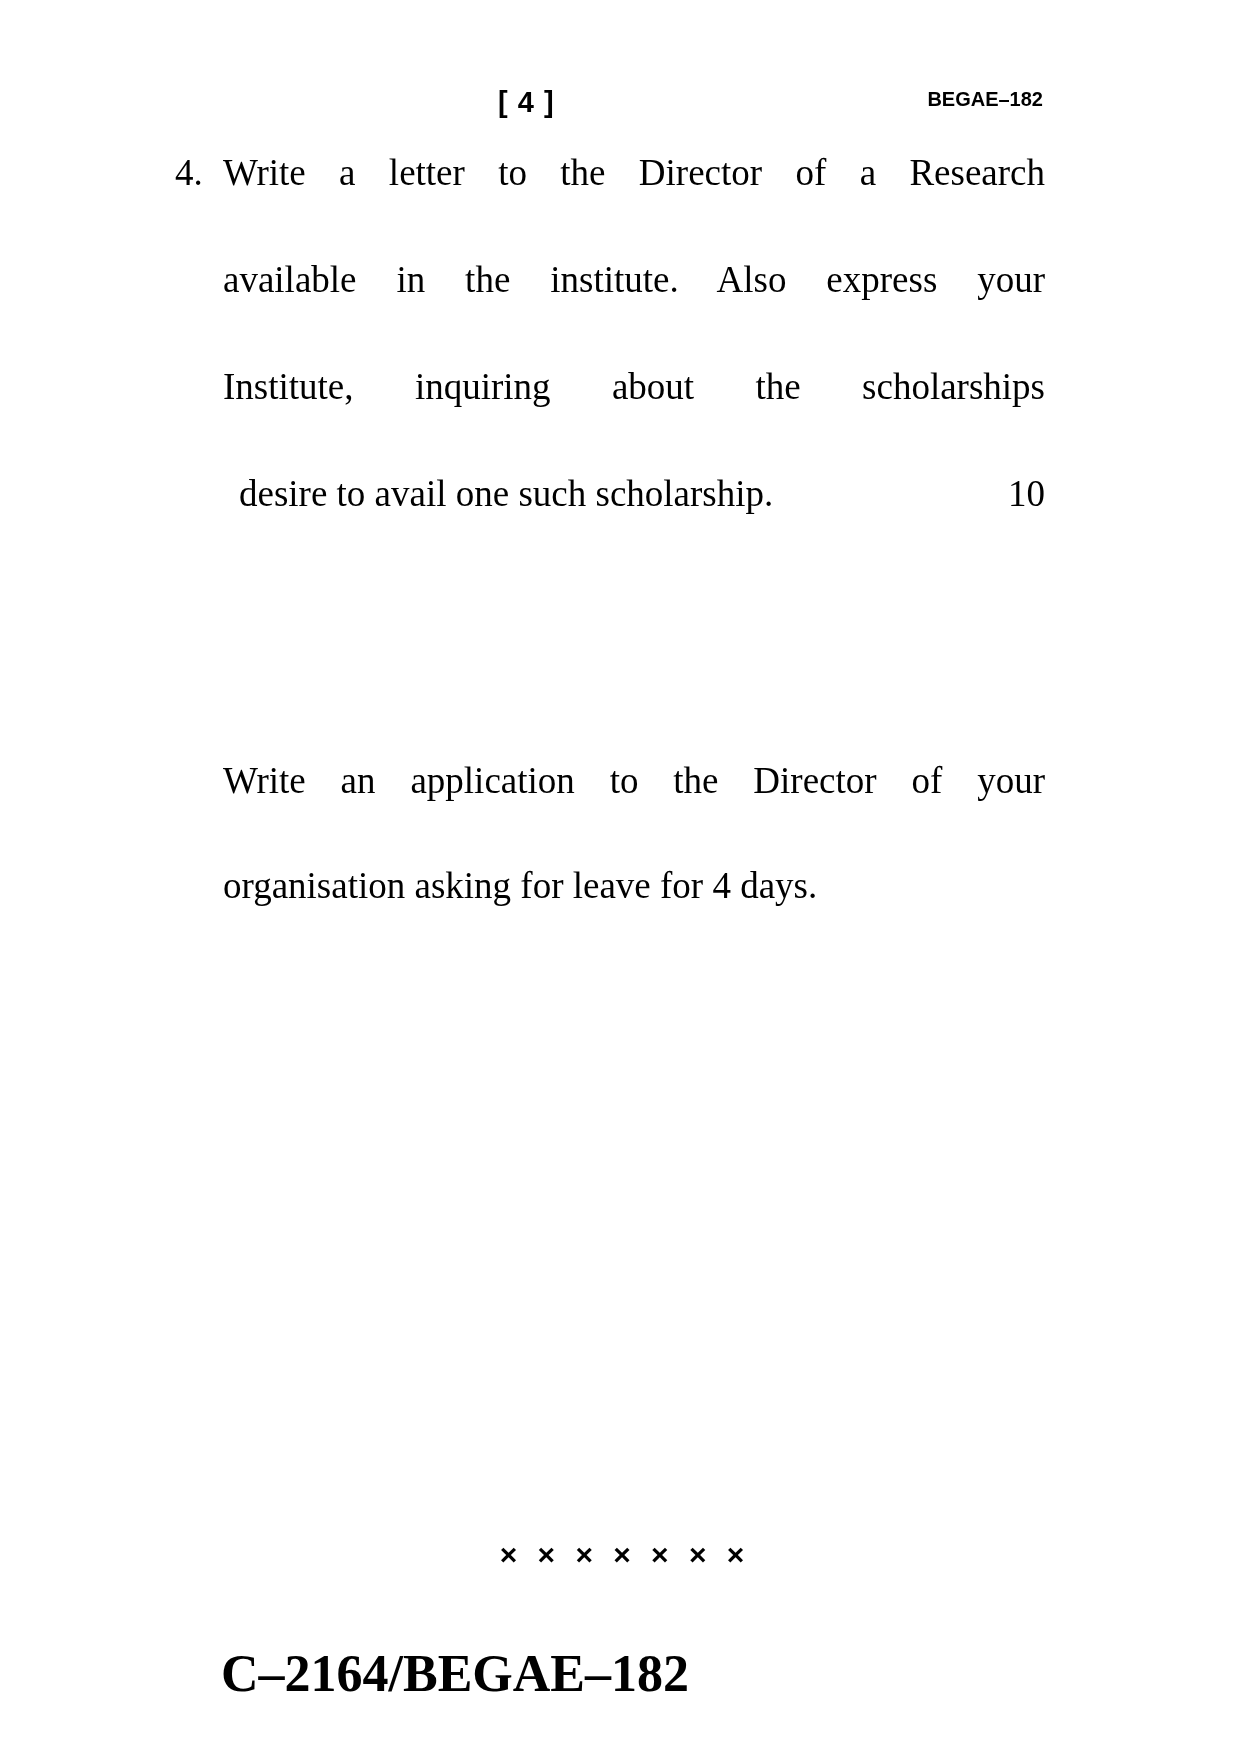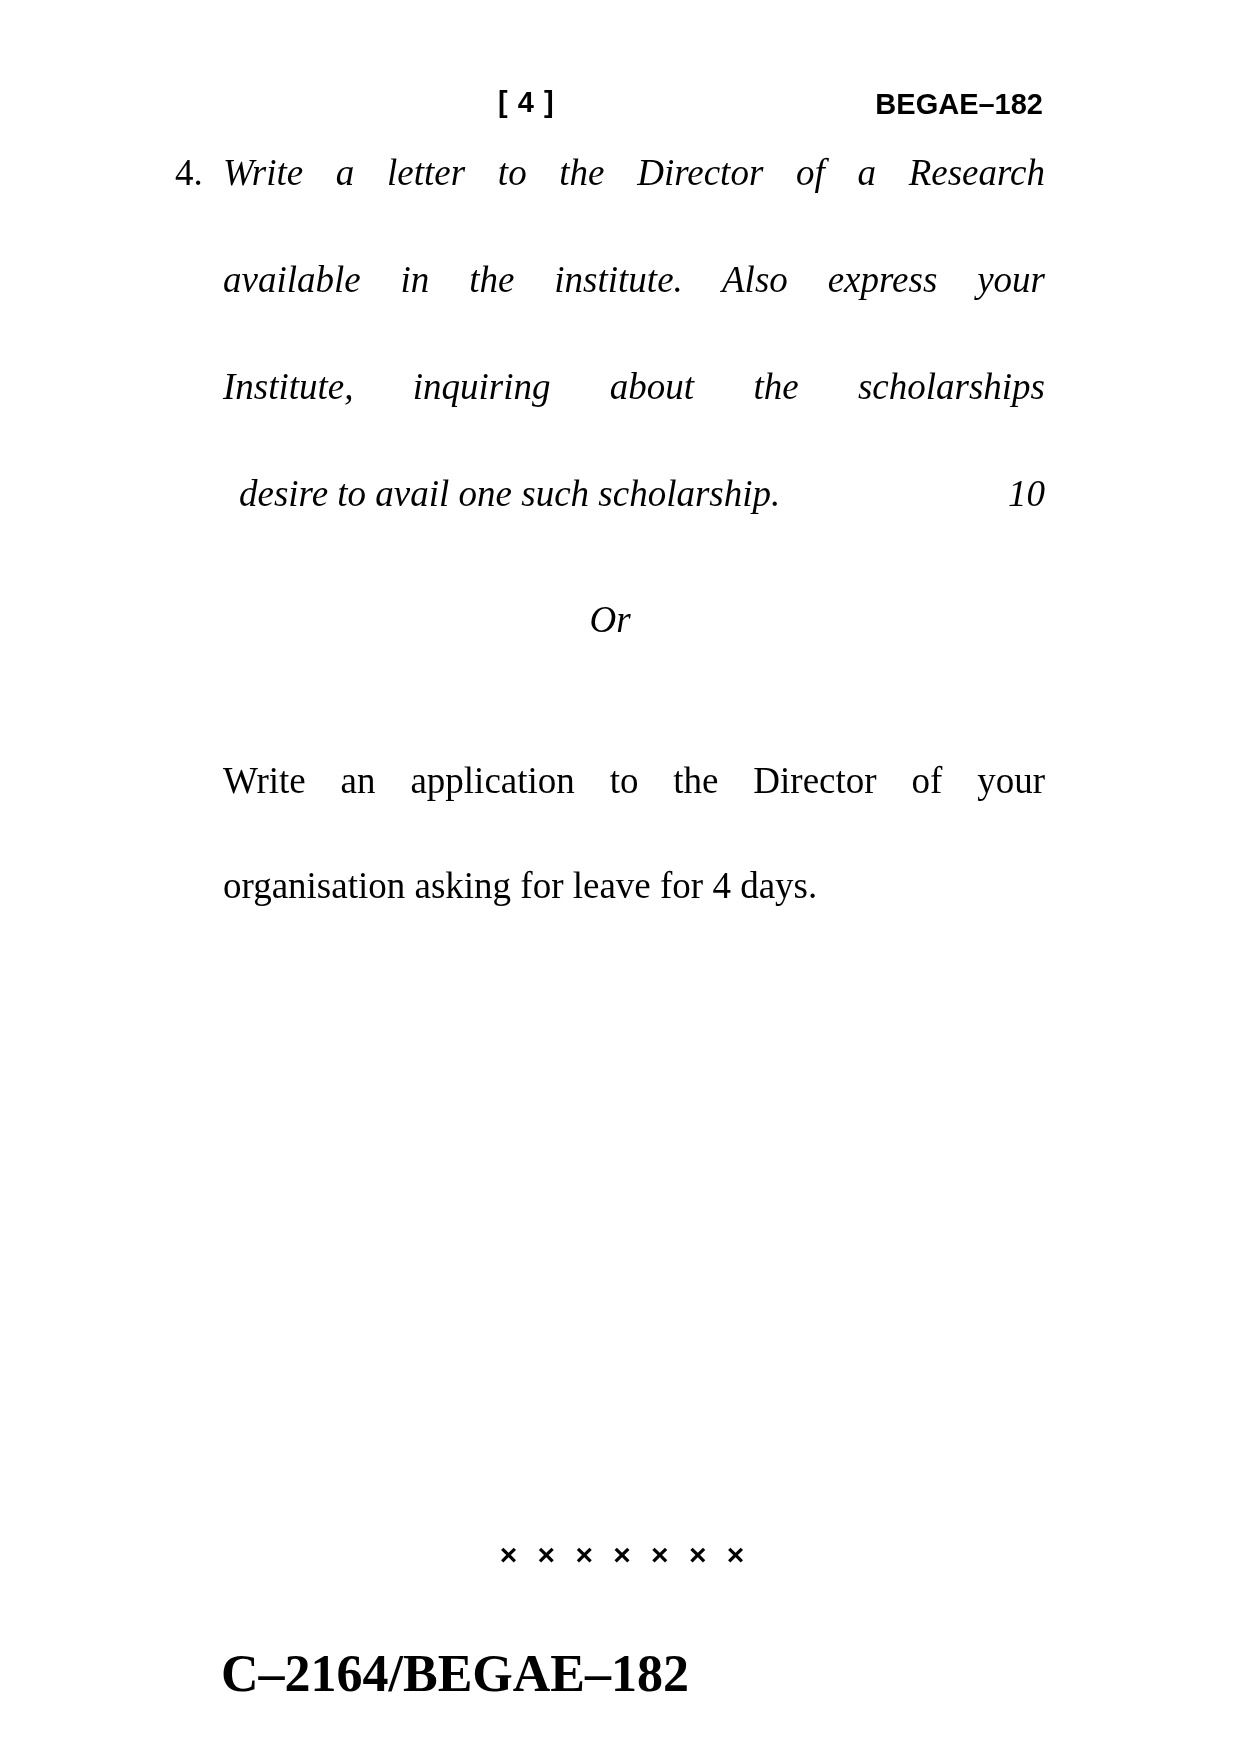--- a/index.html
+++ b/index.html
@@ -23,37 +23,37 @@
     font-weight: bold;
     font-size: 29px;
     letter-spacing: 1px;
   }
   .course-code {
     position: absolute;
     top: 88px;
     right: 198px;
     font-family: "Liberation Sans", "DejaVu Sans", sans-serif;
     font-weight: bold;
-    font-size: 29px;
+    font-size: 20px;
   }
   
   .question-block {
     position: absolute;
     top: 150px;
     left: 175px;
     width: 870px;
     display: flex;
     font-size: 37px;
     line-height: 46px;
   }
   .q-number {
     width: 48px;
     flex: 0 0 48px;
   }
-  .q-body { flex: 1 1 auto; width: 822px; font-style: italic; }
+  .q-body { flex: 1 1 auto; width: 822px; }
   .jline {
     height: 107px;
     text-align: justify;
     text-align-last: justify;
   }
   .lastline-row {
     height: 107px;
     display: flex;
     justify-content: space-between;
     margin-left: 16px;
@@ -116,21 +116,20 @@
       <div class="jline">Write a letter to the Director of a Research</div>
       <div class="jline">available in the institute. Also express your</div>
       <div class="jline">Institute, inquiring about the scholarships</div>
       <div class="lastline-row">
         <span>desire to avail one such scholarship.</span>
         <span>10</span>
       </div>
     </div>
   </div>
 
-  <div class="or-separator">Or</div>
 
   <div class="alt-block">
     <div class="jline">Write an application to the Director of your</div>
     <div>organisation asking for leave for 4 days.</div>
   </div>
 
   <div class="end-marks">× × × × × × ×</div>
 
   <div class="footer-code">C–2164/BEGAE–182</div>
 

